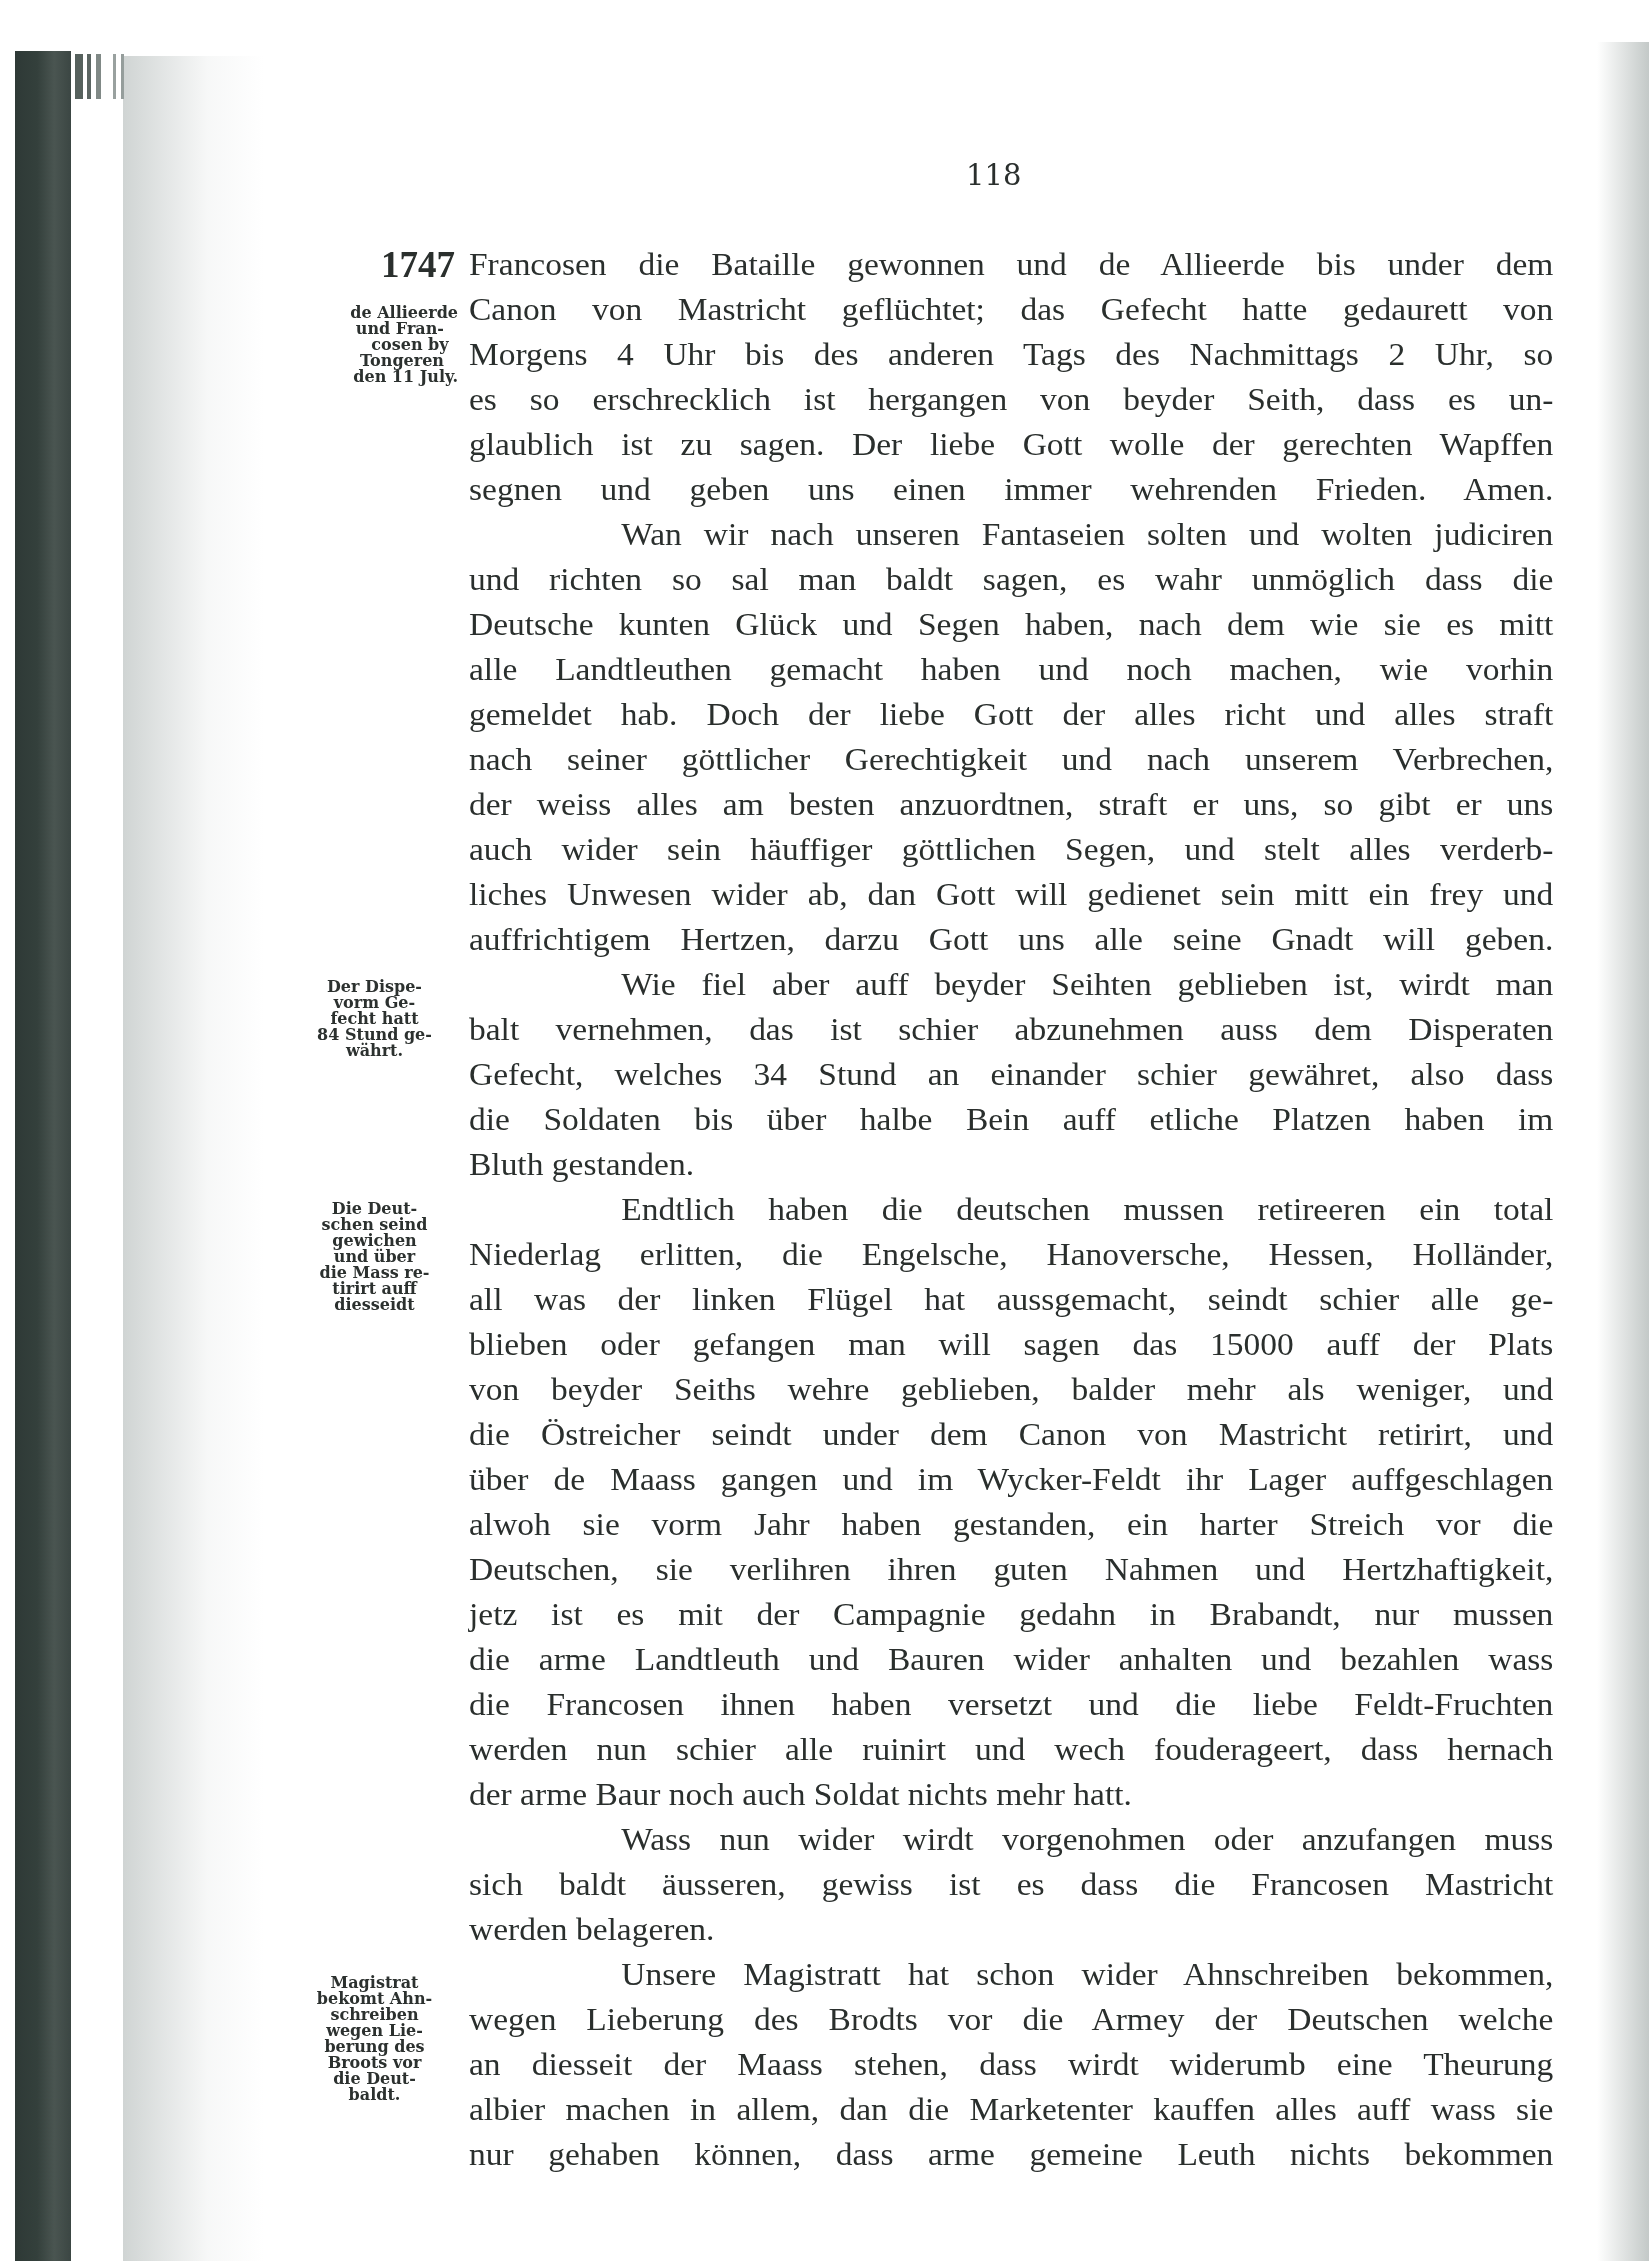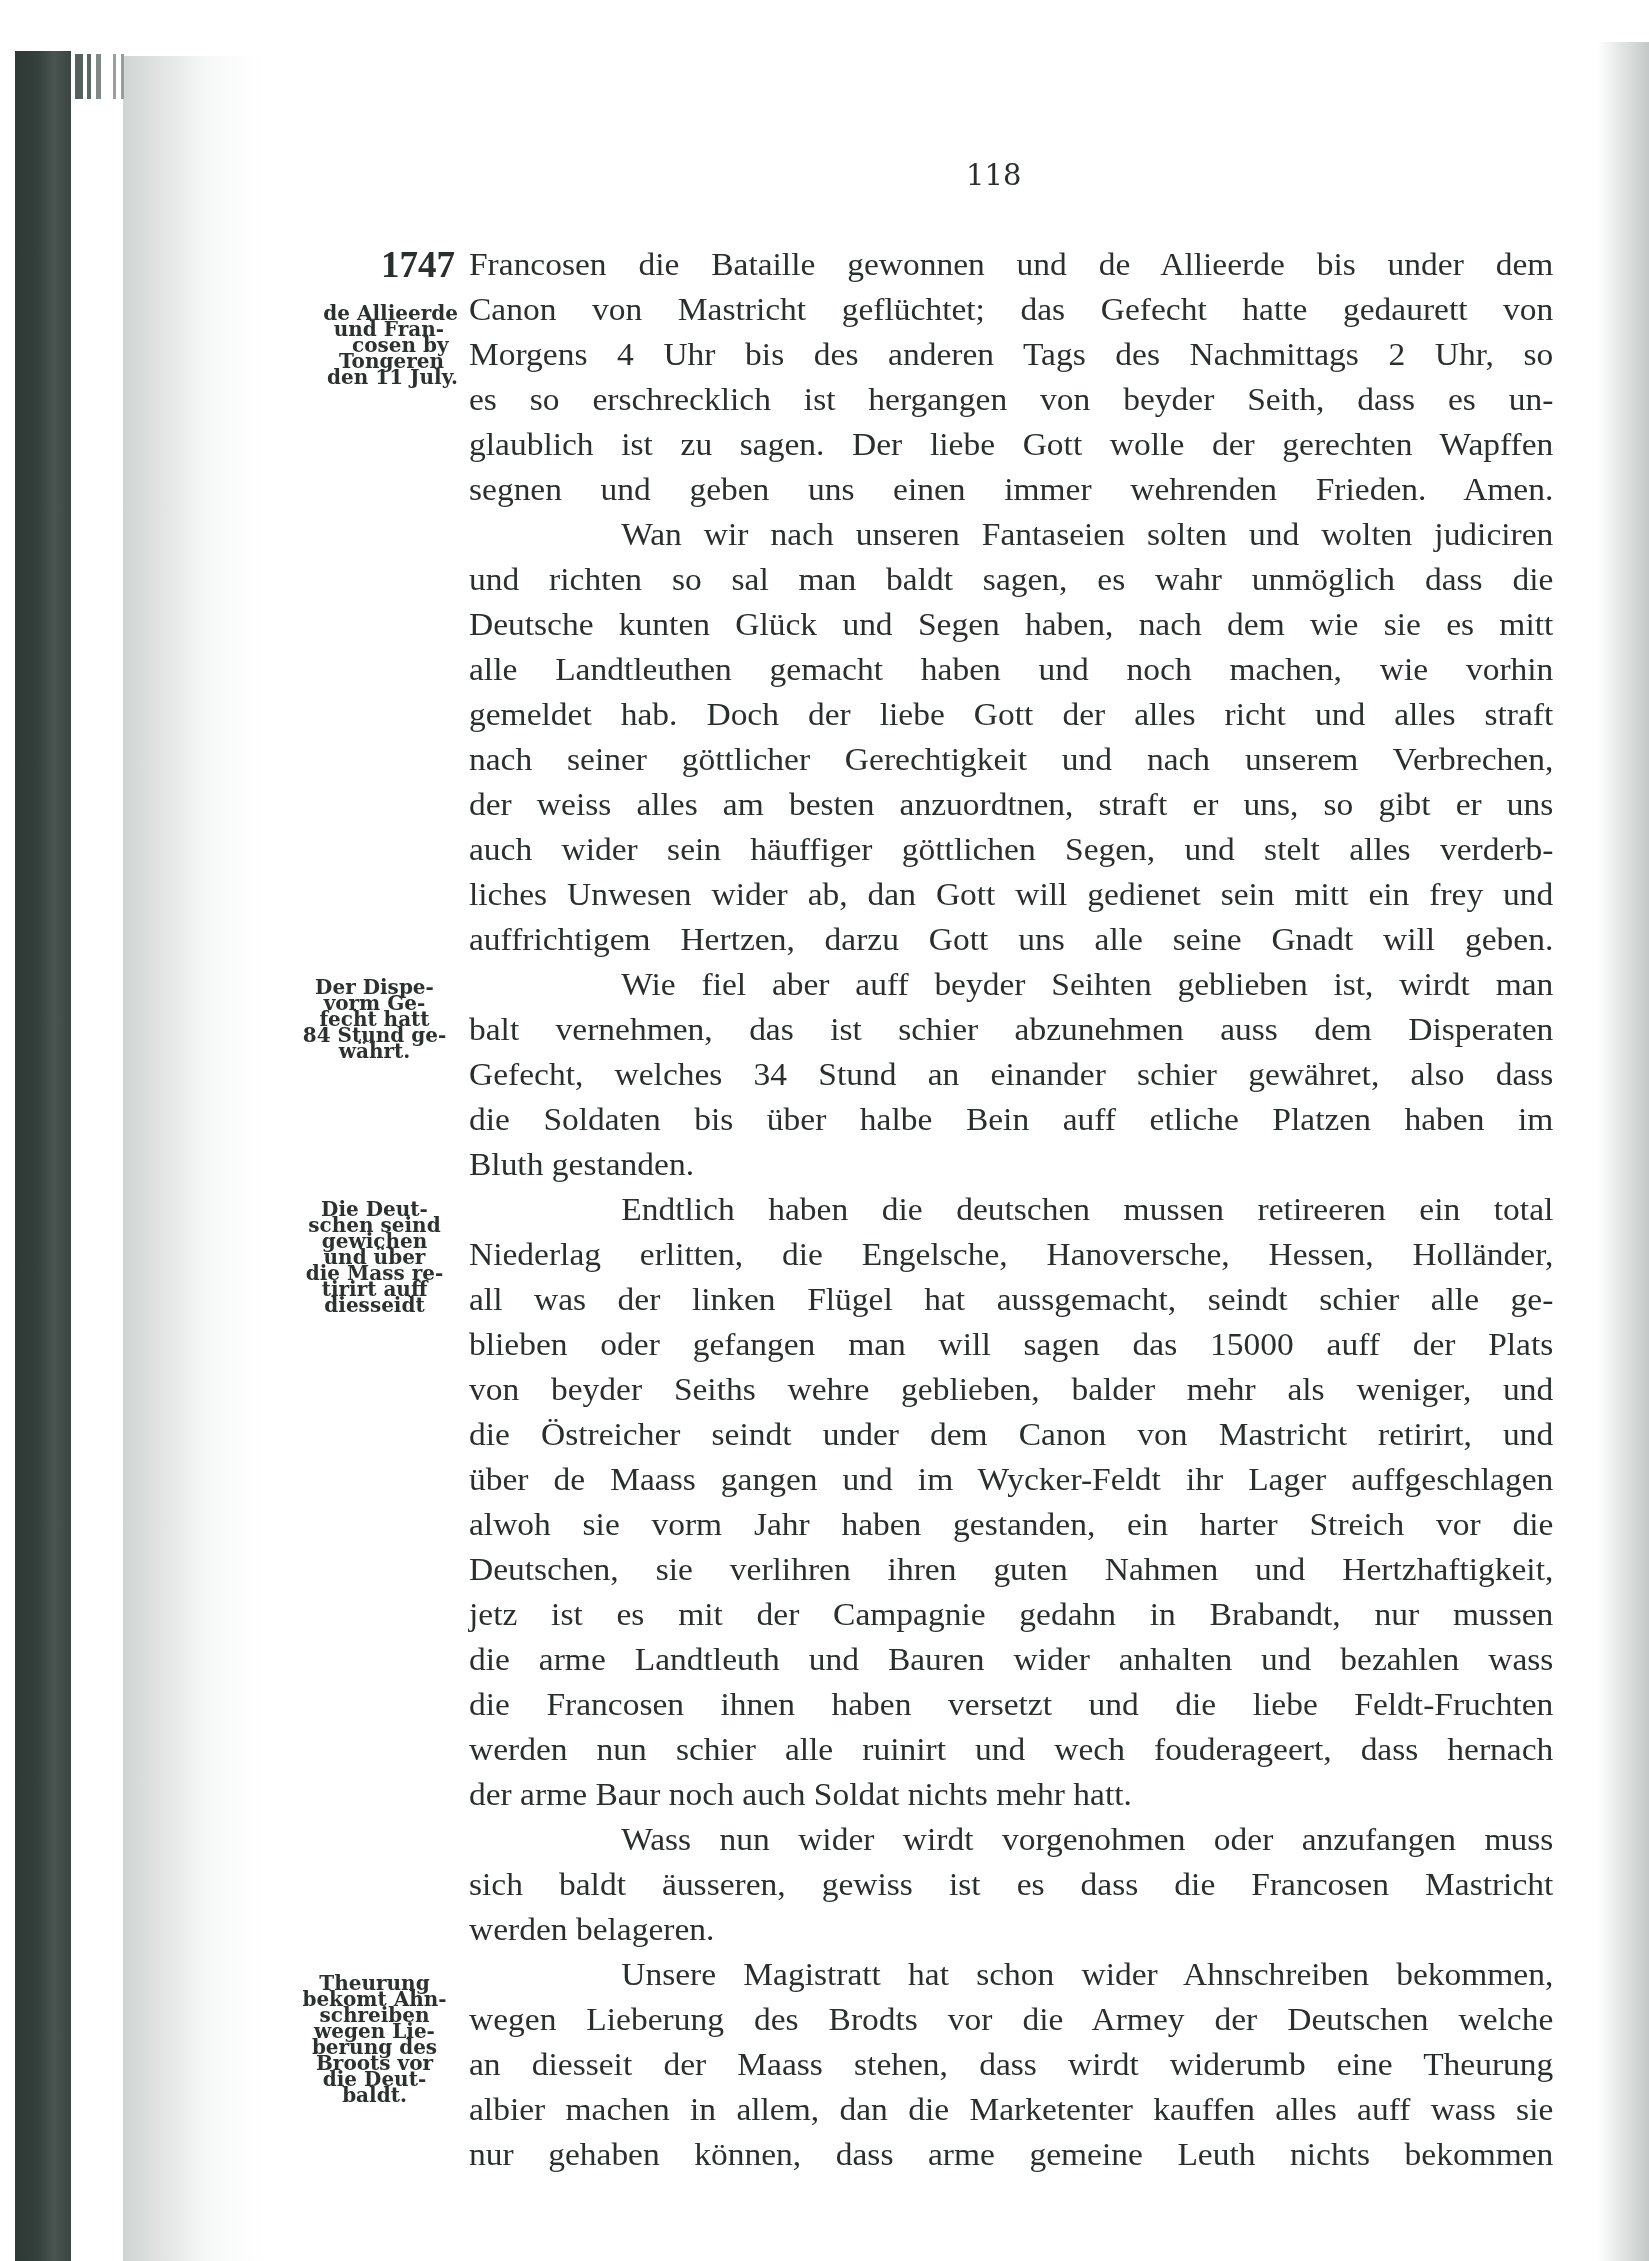--- a/index.html
+++ b/index.html
@@ -46,21 +46,21 @@
   .line.last { text-align-last:left; }
   .line.indent { padding-left:141px; }
   .year {
     position:absolute; left:371px; top:242px; width:84px; text-align:right;
     font-size:37px; line-height:45px; font-weight:bold;
     font-family:"Liberation Serif", serif;
   }
   .margin-note {
     position:absolute; left:291px; width:167px; text-align:center;
     font-family:"DejaVu Serif", serif; font-weight:bold;
-    font-size:20px; line-height:16px; color:#2c312f;
+    font-size:16px; line-height:16px; color:#2c312f;
   }
   .margin-note span { display:block; white-space:nowrap; }
   .margin-note span.r { text-align:right; }
 </style>
 </head>
 <body>
 
 <div class="binding">
   <div class="dark"></div>
   <div class="line l1"></div>
@@ -96,21 +96,21 @@
   <span>Die Deut-</span>
   <span>schen seind</span>
   <span>gewichen</span>
   <span>und über</span>
   <span>die Mass re-</span>
   <span>tirirt auff</span>
   <span>diesseidt</span>
 </div>
 
 <div class="margin-note" style="top:1975px;">
-  <span>Theurung</span>
+  <span>Magistrat</span>
   <span>bekomt Ahn-</span>
   <span>schreiben</span>
   <span>wegen Lie-</span>
   <span>berung des</span>
   <span>Broots vor</span>
   <span>die Deut-</span>
   <span>baldt.</span>
 </div>
 
 <div class="body-text" style="width:1004px;">

